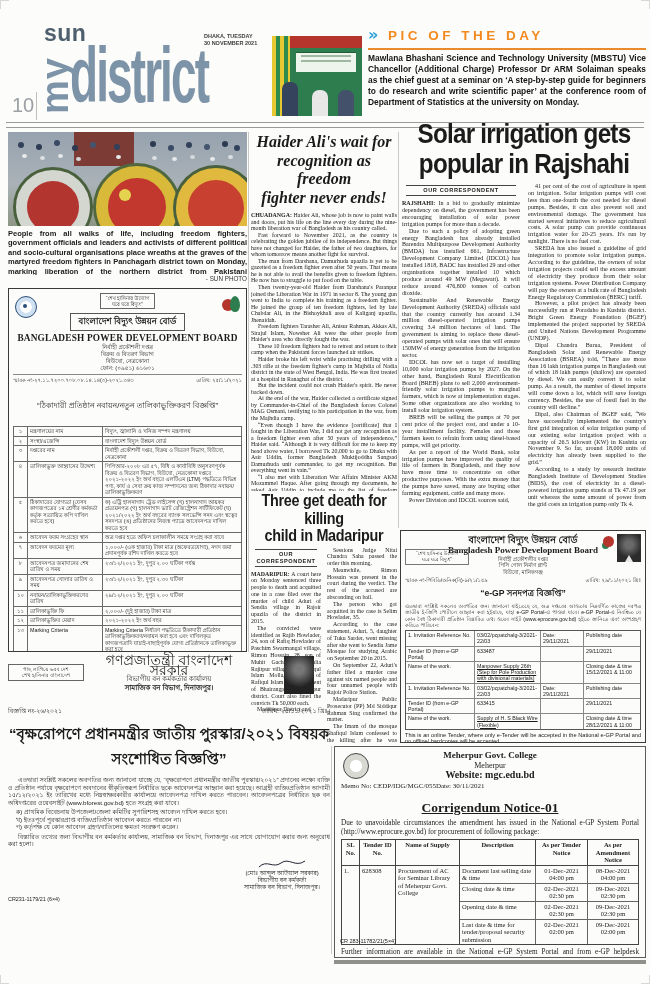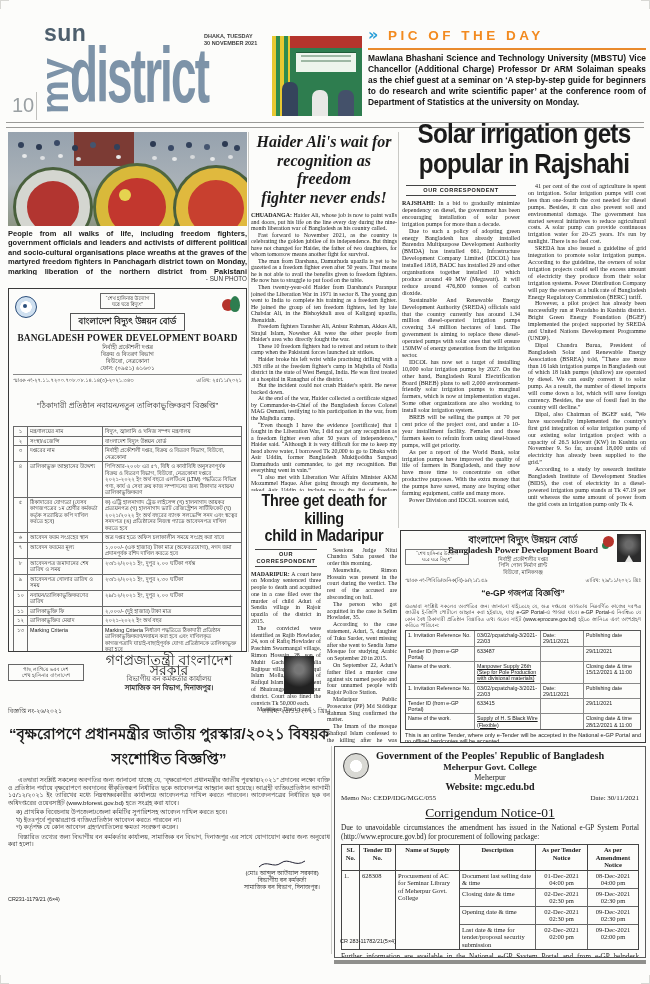--- a/index.html
+++ b/index.html
@@ -157,22 +157,22 @@
   
   .corr{left:334px;top:746px;width:312px;height:212px;border:1px solid #5a5a5a;box-sizing:border-box;
         padding:3px 6px;overflow:hidden;}
   .cg-crest{position:absolute;left:8px;top:6px;width:24px;height:24px;border-radius:50%;border:1.5px solid #444;
         background:radial-gradient(circle,#fff 35%,#d9d9d4 36%);}
   .cg-head{text-align:center;}
   .cg-h1{font-weight:700;font-size:10.3px;line-height:12px;}
   .cg-h2{font-weight:700;font-size:9px;line-height:10.5px;}
   .cg-h3{font-size:8px;line-height:9.5px;}
   .cg-h4{font-weight:700;font-size:10px;line-height:10px;}
-  .cg-memo{display:flex;justify-content:space-between;font-size:7px;margin-top:2px;}
-  .cg-title{text-align:center;font-weight:400;font-size:13.5px;text-decoration:underline;margin:3px 0 3px;}
+  .cg-memo{display:flex;font-size:7px;margin-top:2px;}
+  .cg-title{text-align:center;font-weight:700;font-size:13.5px;text-decoration:underline;margin:10px 0 3px;}
   .cg-intro{font-size:7.2px;line-height:8.6px;text-align:justify;margin:0;}
   .ctab{border:1px solid #444;margin:3px 0;font-size:6.5px;line-height:7.5px;}
   .ctab-head{display:flex;border-bottom:1px solid #444;font-weight:700;text-align:center;}
   .ctab-head div{padding:1px;border-right:1px solid #444;box-sizing:border-box;}
   .ctab-head div:last-child{border-right:0;}
   .c-sl{width:18px;}.c-id{width:36px;}.c-nm{width:64px;}.c-dc{width:76px;}.c-t{width:52px;}.c-a{flex:1;}
   .ctab-body{display:flex;}
   .ctab-body>div{border-right:1px solid #444;padding:1px 2px;box-sizing:border-box;}
   .c-changes{flex:1;display:flex;flex-direction:column;padding:0 !important;border-right:0 !important;}
   .chg{display:flex;border-bottom:1px solid #666;flex:1;}
@@ -385,21 +385,21 @@
       <div class="eg-bn">বাংলাদেশ বিদ্যুৎ উন্নয়ন বোর্ড</div>
       <div class="eg-en">Bangladesh Power Development Board</div>
       <div class="eg-addr pre">নির্বাহী প্রকৌশলীর দপ্তর
 পিসি পোল নির্মাণ প্লান্ট
 বিউবো, মানিকগঞ্জ</div>
     </div>
     <div class="eg-memo">
       <span>স্মারক নং-পিবিডি/অনিক(বি)-৯/২১/১৫৯</span>
       <span>তারিখ: ২৯/১১/২০২১ খ্রিঃ</span>
     </div>
-    <div class="eg-title">“e-GP গজপত্র বিজ্ঞপ্তি”</div>
+    <div class="eg-title">“e-GP সনদপত্র বিজ্ঞপ্তি”</div>
     <div class="eg-para">এতদ্বারা সংশ্লিষ্ট সকলের অবগতির জন্য জানানো যাইতেছে যে, অত্র দপ্তরের আওতায় নিম্নবর্ণিত কাজের দরপত্র জাতীয় ই-জিপি পোর্টালে আহ্বান করা হইয়াছে, যাহা e-GP Portal-এ পাওয়া যাবে। e-GP Portal-এ নিবন্ধিত যে কোন বৈধ ঠিকাদারী প্রতিষ্ঠান বিস্তারিত তথ্য ওয়েব সাইট (www.eprocure.gov.bd) হইতে জানিতে এবং অংশগ্রহণ করিতে পারিবেন:</div>
     <div class="etab">
       <span>
         <div class="eblock">
           <div class="erow">
             <div class="e-l">1. Invitation Reference No.</div>
             <div class="e-v">03/02/pcpatchalg-3/2021-22/03</div>
             <div class="e-d">Date: 29/11/2021</div>
             <div class="e-p">Publishing date</div>
           </div>
@@ -474,21 +474,20 @@
         <div class="pre">(মোঃ আব্দুল আউয়াল সরকার)
 বিভাগীয় বন কর্মকর্তা
 সামাজিক বন বিভাগ, দিনাজপুর।</div>
       </div>
     </div>
   </div>
 
   <div class="abs corr">
     <div class="cg-crest"></div>
     <div class="cg-head">
-      <div class="cg-h1">Government of the Peoples' Republic of Bangladesh</div>
       <div class="cg-h2">Meherpur Govt. College</div>
       <div class="cg-h3">Meherpur</div>
       <div class="cg-h4">Website: mgc.edu.bd</div>
     </div>
     <div class="cg-memo">
       <span>Memo No: CEDP/IDG/MGC/055</span>
       <span>Date: 30/11/2021</span>
     </div>
     <div class="cg-title">Corrigendum Notice-01</div>
     <p class="cg-intro">Due to unavoidable circumstances the amendment has issued in the National e-GP System Portal (http://www.eprocure.gov.bd) for procurement of following package:</p>

